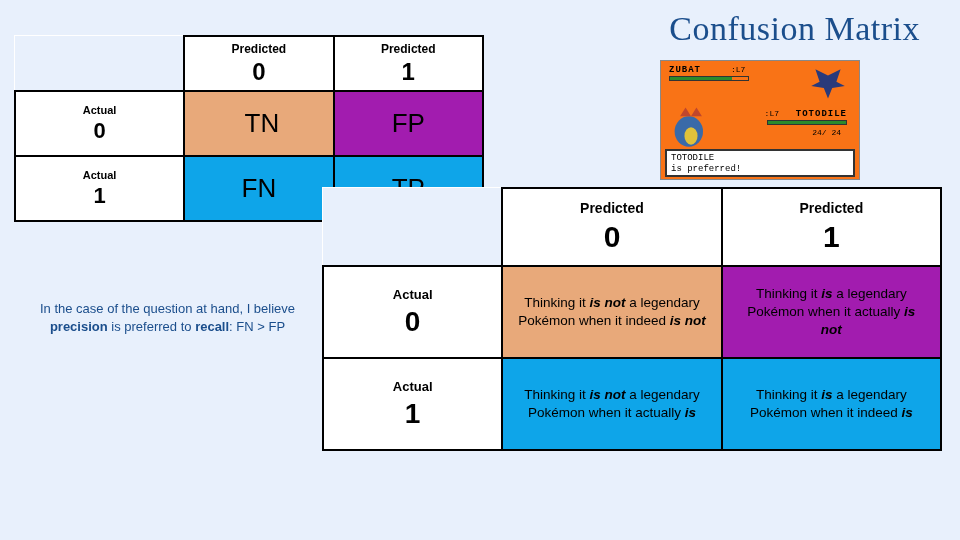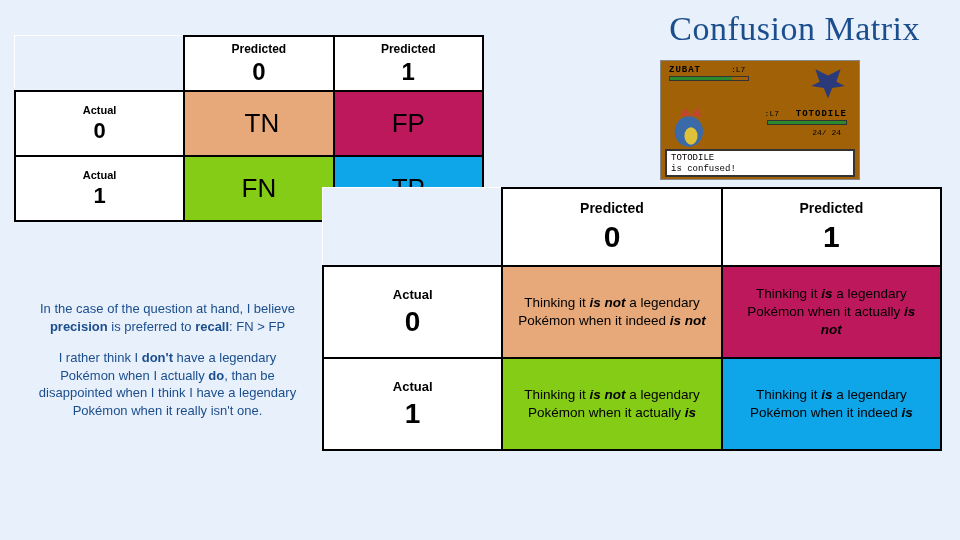--- a/index.html
+++ b/index.html
@@ -35,22 +35,22 @@
     text-align: center;
     vertical-align: middle;
   }
   .sm-blank { border: none !important; background: #e8f0fc; width: 170px; height: 55px; }
   .sm-pred { background: #fff; height: 55px; font-size: 12px; font-weight: 600; width:150px;}
   .sm-pred .bignum { display:block; font-size: 24px; font-weight: 800; margin-top:2px;}
   .sm-act { background: #fff; width: 170px; font-size: 11px; font-weight: 600; height:65px;}
   .sm-act .bignum { display:block; font-size: 22px; font-weight: 800; margin-top:2px;}
   .sm-cell { font-size: 26px; font-weight: 400; height:65px; font-family: "Segoe UI", Arial, sans-serif;}
   .c-tn { background: #e8a97a; padding-left: 6px; }
-  .c-fp { background: #be185d; }
-  .c-fn { background: #84cc16; }
+  .c-fp { background: #a21caf; }
+  .c-fn { background: #0ea5e9; }
   .c-tp { background: #0ea5e9; }
 
   
   .explain {
     position: absolute;
     left: 30px;
     top: 300px;
     width: 275px;
     color: #1b4e8c;
     font-size: 13px;
@@ -82,21 +82,21 @@
   .bm-cell { font-size: 13.5px; line-height:1.35; padding: 8px 14px; height:92px;}
   .bm-cell b { font-weight:700; font-style: italic; }
 
   
   .battlebox {
     position: absolute;
     top: 60px;
     right: 100px;
     width: 200px;
     height: 120px;
-    background: #a16207;
+    background: #f97316;
     border: 1px solid #888;
     font-family: "Courier New", monospace;
     font-size: 9px;
   }
   .battlebox .enemy-name { position:absolute; top:4px; left:8px; font-weight:bold; letter-spacing:1px;}
   .battlebox .enemy-lv   { position:absolute; top:4px; left:70px; font-size:8px;}
   .battlebox .enemy-hpbar{ position:absolute; top:15px; left:8px; width:80px; height:5px; border:1px solid #333;}
   .battlebox .enemy-hpbar .fill{ background:#2c8a2c; height:100%; width:80%;}
   .battlebox .enemy-sprite{ position:absolute; top:4px; right:10px; width:42px; height:42px;}
   .battlebox .own-name   { position:absolute; top:48px; right:12px; font-weight:bold; letter-spacing:1px;}
@@ -127,21 +127,21 @@
     <ellipse cx="20" cy="32" rx="6" ry="8" fill="#e0c23a"></ellipse>
   </svg>
   <div class="own-lv">:L7</div>
   <div class="own-name">TOTODILE</div>
   <div class="own-hpbar">
       <div class="fill"></div>
     </div>
   <div class="own-hp">24/ 24</div>
   <div class="textbox">
     <span>TOTODILE</span><br>
-    <span>is confused!</span>
+    <span>is preferred!</span>
   </div>
 </div>
 
 <table class="small-matrix">
   <tbody>
       <tr>
     <td class="sm-blank"></td>
     <td class="sm-pred">
       <span>Predicted</span>
       <span class="bignum">0</span>
@@ -167,23 +167,20 @@
     <td class="sm-cell c-fn">FN</td>
     <td class="sm-cell c-tp">TP</td>
   </tr>
 </tbody>
   </table>
 
 <div class="explain">
   <p>
     <span>In the case of the question at hand, I believe </span><b>precision</b><span> is preferred to </span><b>recall</b><span>: FN &gt; FP</span>
   </p>
-  <p>
-    <span>I rather think I </span><b>don't</b><span> have a legendary Pokémon when I actually </span><b>do</b><span>, than be disappointed when I think I have a legendary Pokémon when it really isn't one.</span>
-  </p>
 </div>
 
 <table class="big-matrix">
   <tbody>
       <tr>
     <td class="bm-blank"></td>
     <td class="bm-pred">
       <span>Predicted</span>
       <span class="bignum">0</span>
     </td>

